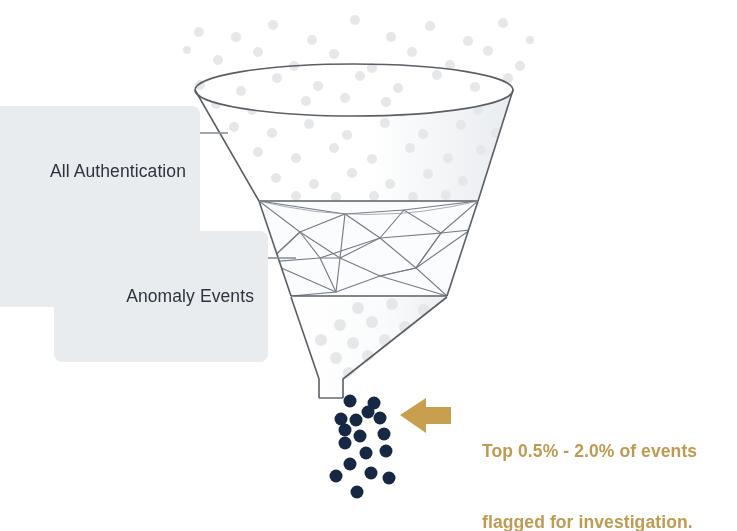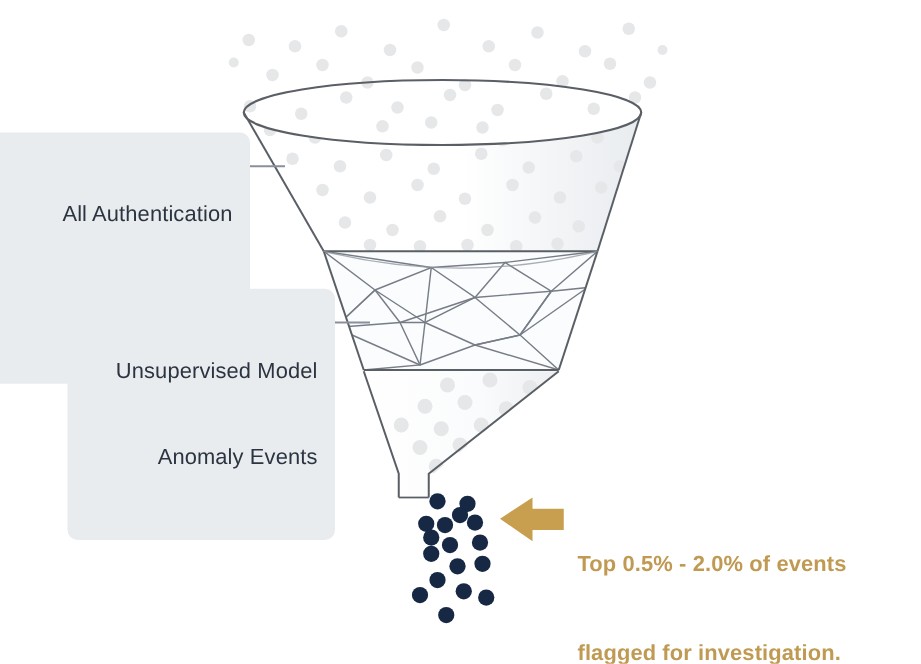--- a/index.html
+++ b/index.html
@@ -66,21 +66,21 @@
     left: 462px;
     top: 392px;
     width: 262px;
     color: #c09a52;
     font-size: 17.5px;
     font-weight: bold;
     line-height: 1.36;
     letter-spacing: 0.1px;
     white-space: pre;
   }
-  .annotation .ln { display: block; }
+  .annotation .ln { display: block; margin-left: 20px; }
 </style>
 </head>
 <body>
 
 <div id="diagram-root">
 
   <svg class="layer" viewBox="0 0 737 531">
     <defs>
 
       <linearGradient id="coneShade" x1="0" y1="0" x2="1" y2="0">
@@ -303,21 +303,20 @@
     <line x1="196" y1="133" x2="228" y2="133" stroke="#8a9099" stroke-width="1.6"></line>
     <line x1="264" y1="258" x2="296" y2="258" stroke="#8a9099" stroke-width="1.6"></line>
   </svg>
 
   <div class="callout c1">
     <span class="ln">All Authentication</span>
     <span class="ln">Events (Millions)</span>
   </div>
 
   <div class="callout c2">
-    <span class="ln">Unsupervised Model</span>
     <span class="ln">Anomaly Events</span>
   </div>
 
   <div class="annotation">
     <span class="ln">Top 0.5% - 2.0% of events</span>
     <span class="ln">flagged for investigation.</span>
   </div>
 
 </div>
 

